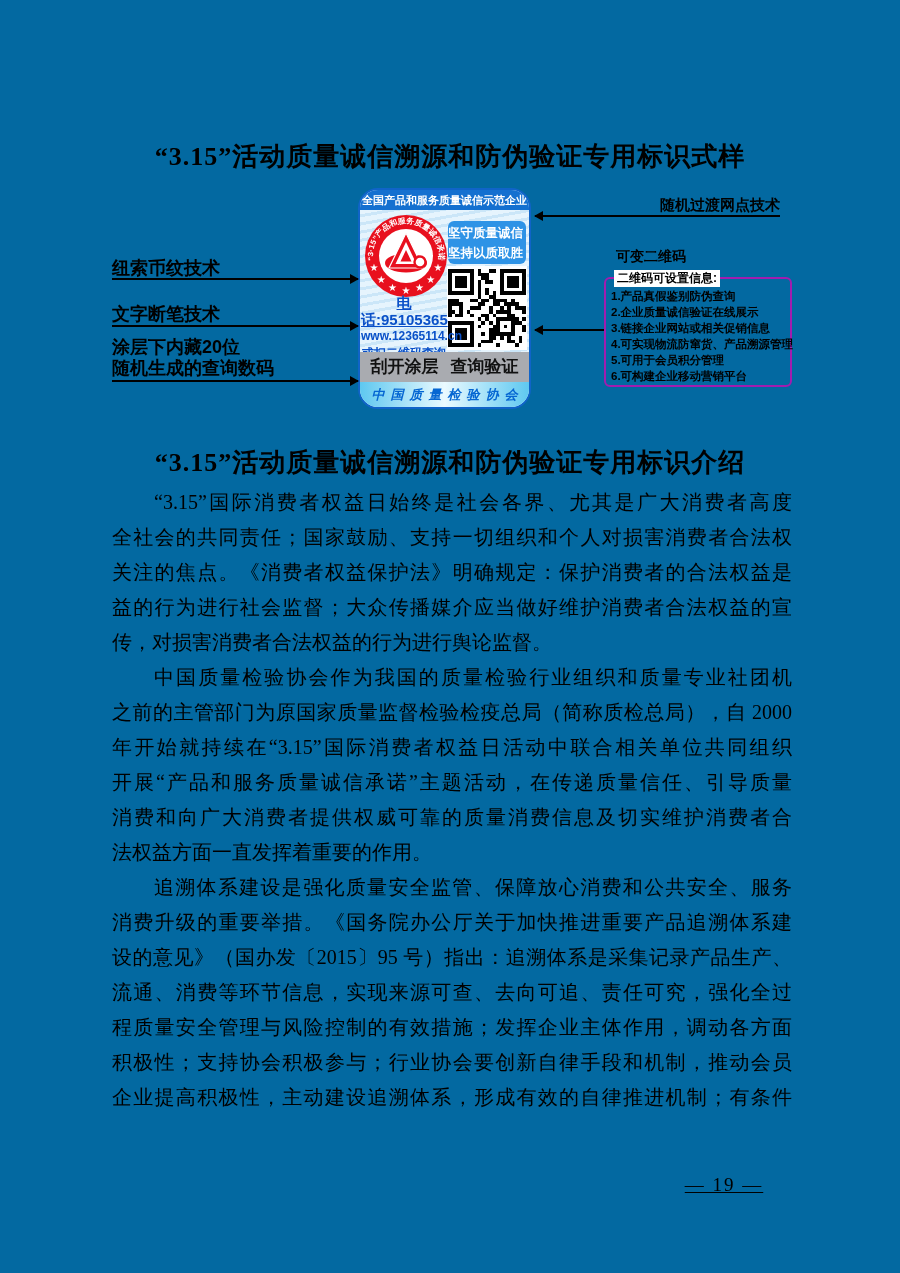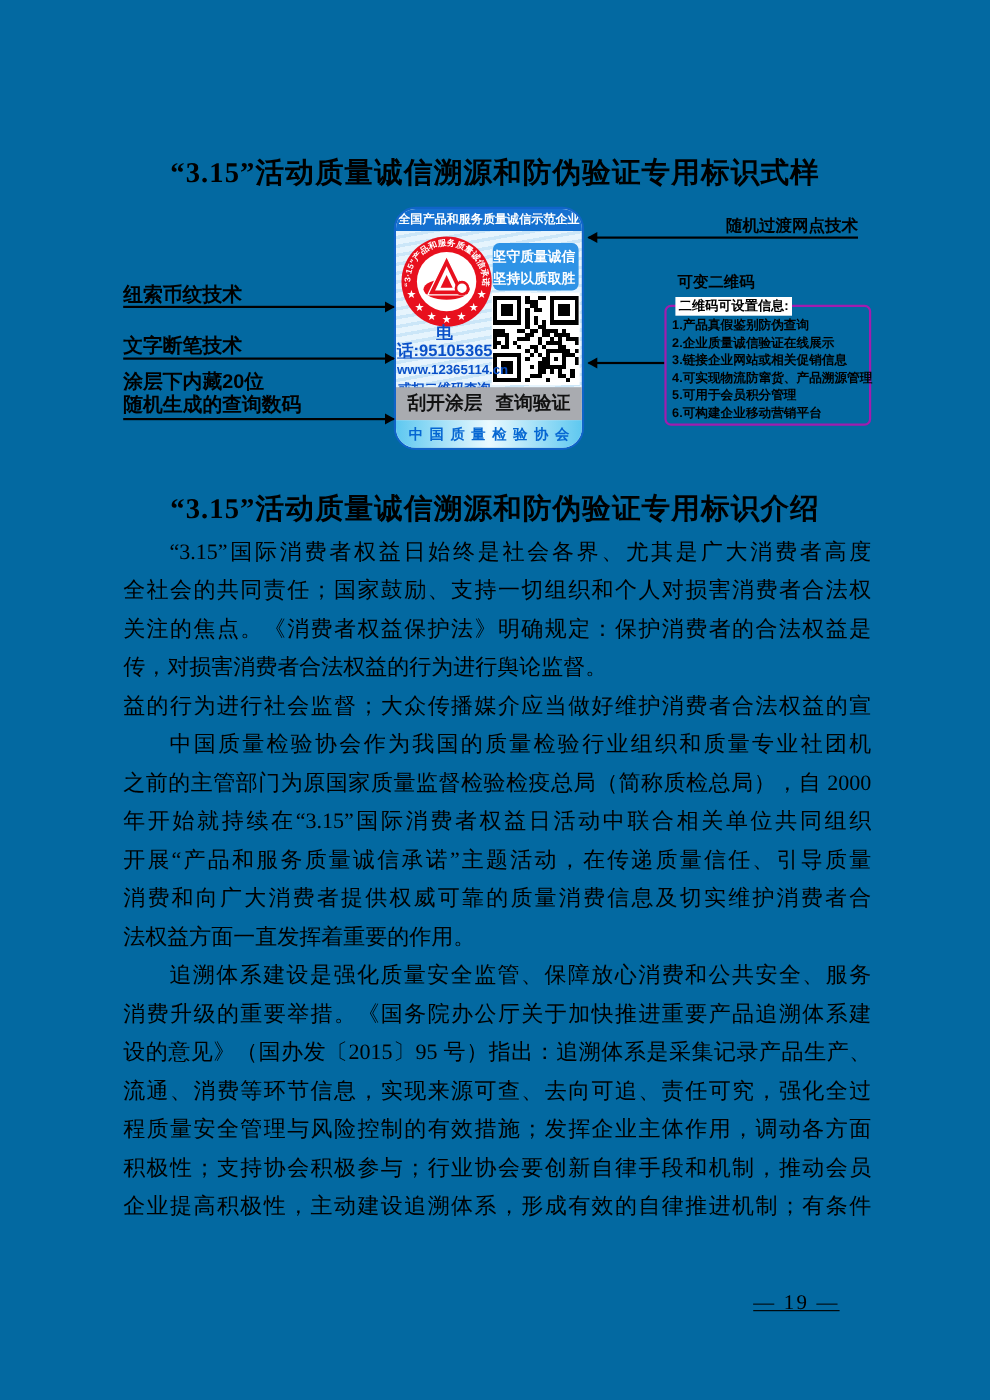--- a/index.html
+++ b/index.html
@@ -51,21 +51,21 @@
   .scratch{
     position:absolute;left:0;top:162px;width:100%;height:30px;
     background:#a9abb0;color:#111;font-weight:bold;font-size:17px;
     line-height:30px;text-align:center;
     display:flex;justify-content:center;gap:12px;
   }
   .issuer{
     position:absolute;left:0;top:192px;width:100%;height:37px;
     background:linear-gradient(90deg,#5ec8f0,#eafaff 50%,#5ec8f0);
     color:#0566d2;font-weight:bold;font-size:13px;line-height:25px;
-    text-align:center;letter-spacing:6px;text-indent:6px;
+    text-align:center;letter-spacing:6px;text-indent:6px;font-style:italic;
   }
   
   .callout{
     position:absolute;font-weight:bold;color:#000;
     font-family:"Liberation Sans","DejaVu Sans",sans-serif;
   }
   #anno-left-1{left:112px;top:256px;font-size:18px;}
   #anno-left-2{left:112px;top:302px;font-size:18px;}
   #anno-left-3{left:112px;top:337px;font-size:18px;line-height:21px;}
   #anno-right-top{left:660px;top:196px;font-size:15px;}
@@ -331,22 +331,22 @@
       </div>
     </div>
   </div>
 
   <h1 class="doc-title" id="title2">“3.15”活动质量诚信溯源和防伪验证专用标识介绍</h1>
 
   <div class="body-text">
     <div class="jline first">“3.15”国际消费者权益日始终是社会各界、尤其是广大消费者高度</div>
     <div class="jline">全社会的共同责任；国家鼓励、支持一切组织和个人对损害消费者合法权</div>
     <div class="jline">关注的焦点。《消费者权益保护法》明确规定：保护消费者的合法权益是</div>
+    <div class="jline">益的行为进行社会监督；大众传播媒介应当做好维护消费者合法权益的宣</div>
     <div class="jline plast">传，对损害消费者合法权益的行为进行舆论监督。</div>
-    <div class="jline">益的行为进行社会监督；大众传播媒介应当做好维护消费者合法权益的宣</div>
 
     <div class="jline first">中国质量检验协会作为我国的质量检验行业组织和质量专业社团机</div>
     <div class="jline">之前的主管部门为原国家质量监督检验检疫总局（简称质检总局），自 2000</div>
     <div class="jline">年开始就持续在“3.15”国际消费者权益日活动中联合相关单位共同组织</div>
     <div class="jline">开展“产品和服务质量诚信承诺”主题活动，在传递质量信任、引导质量</div>
     <div class="jline">消费和向广大消费者提供权威可靠的质量消费信息及切实维护消费者合</div>
     <div class="jline plast">法权益方面一直发挥着重要的作用。</div>
 
     <div class="jline first">追溯体系建设是强化质量安全监管、保障放心消费和公共安全、服务</div>
     <div class="jline">消费升级的重要举措。《国务院办公厅关于加快推进重要产品追溯体系建</div>

